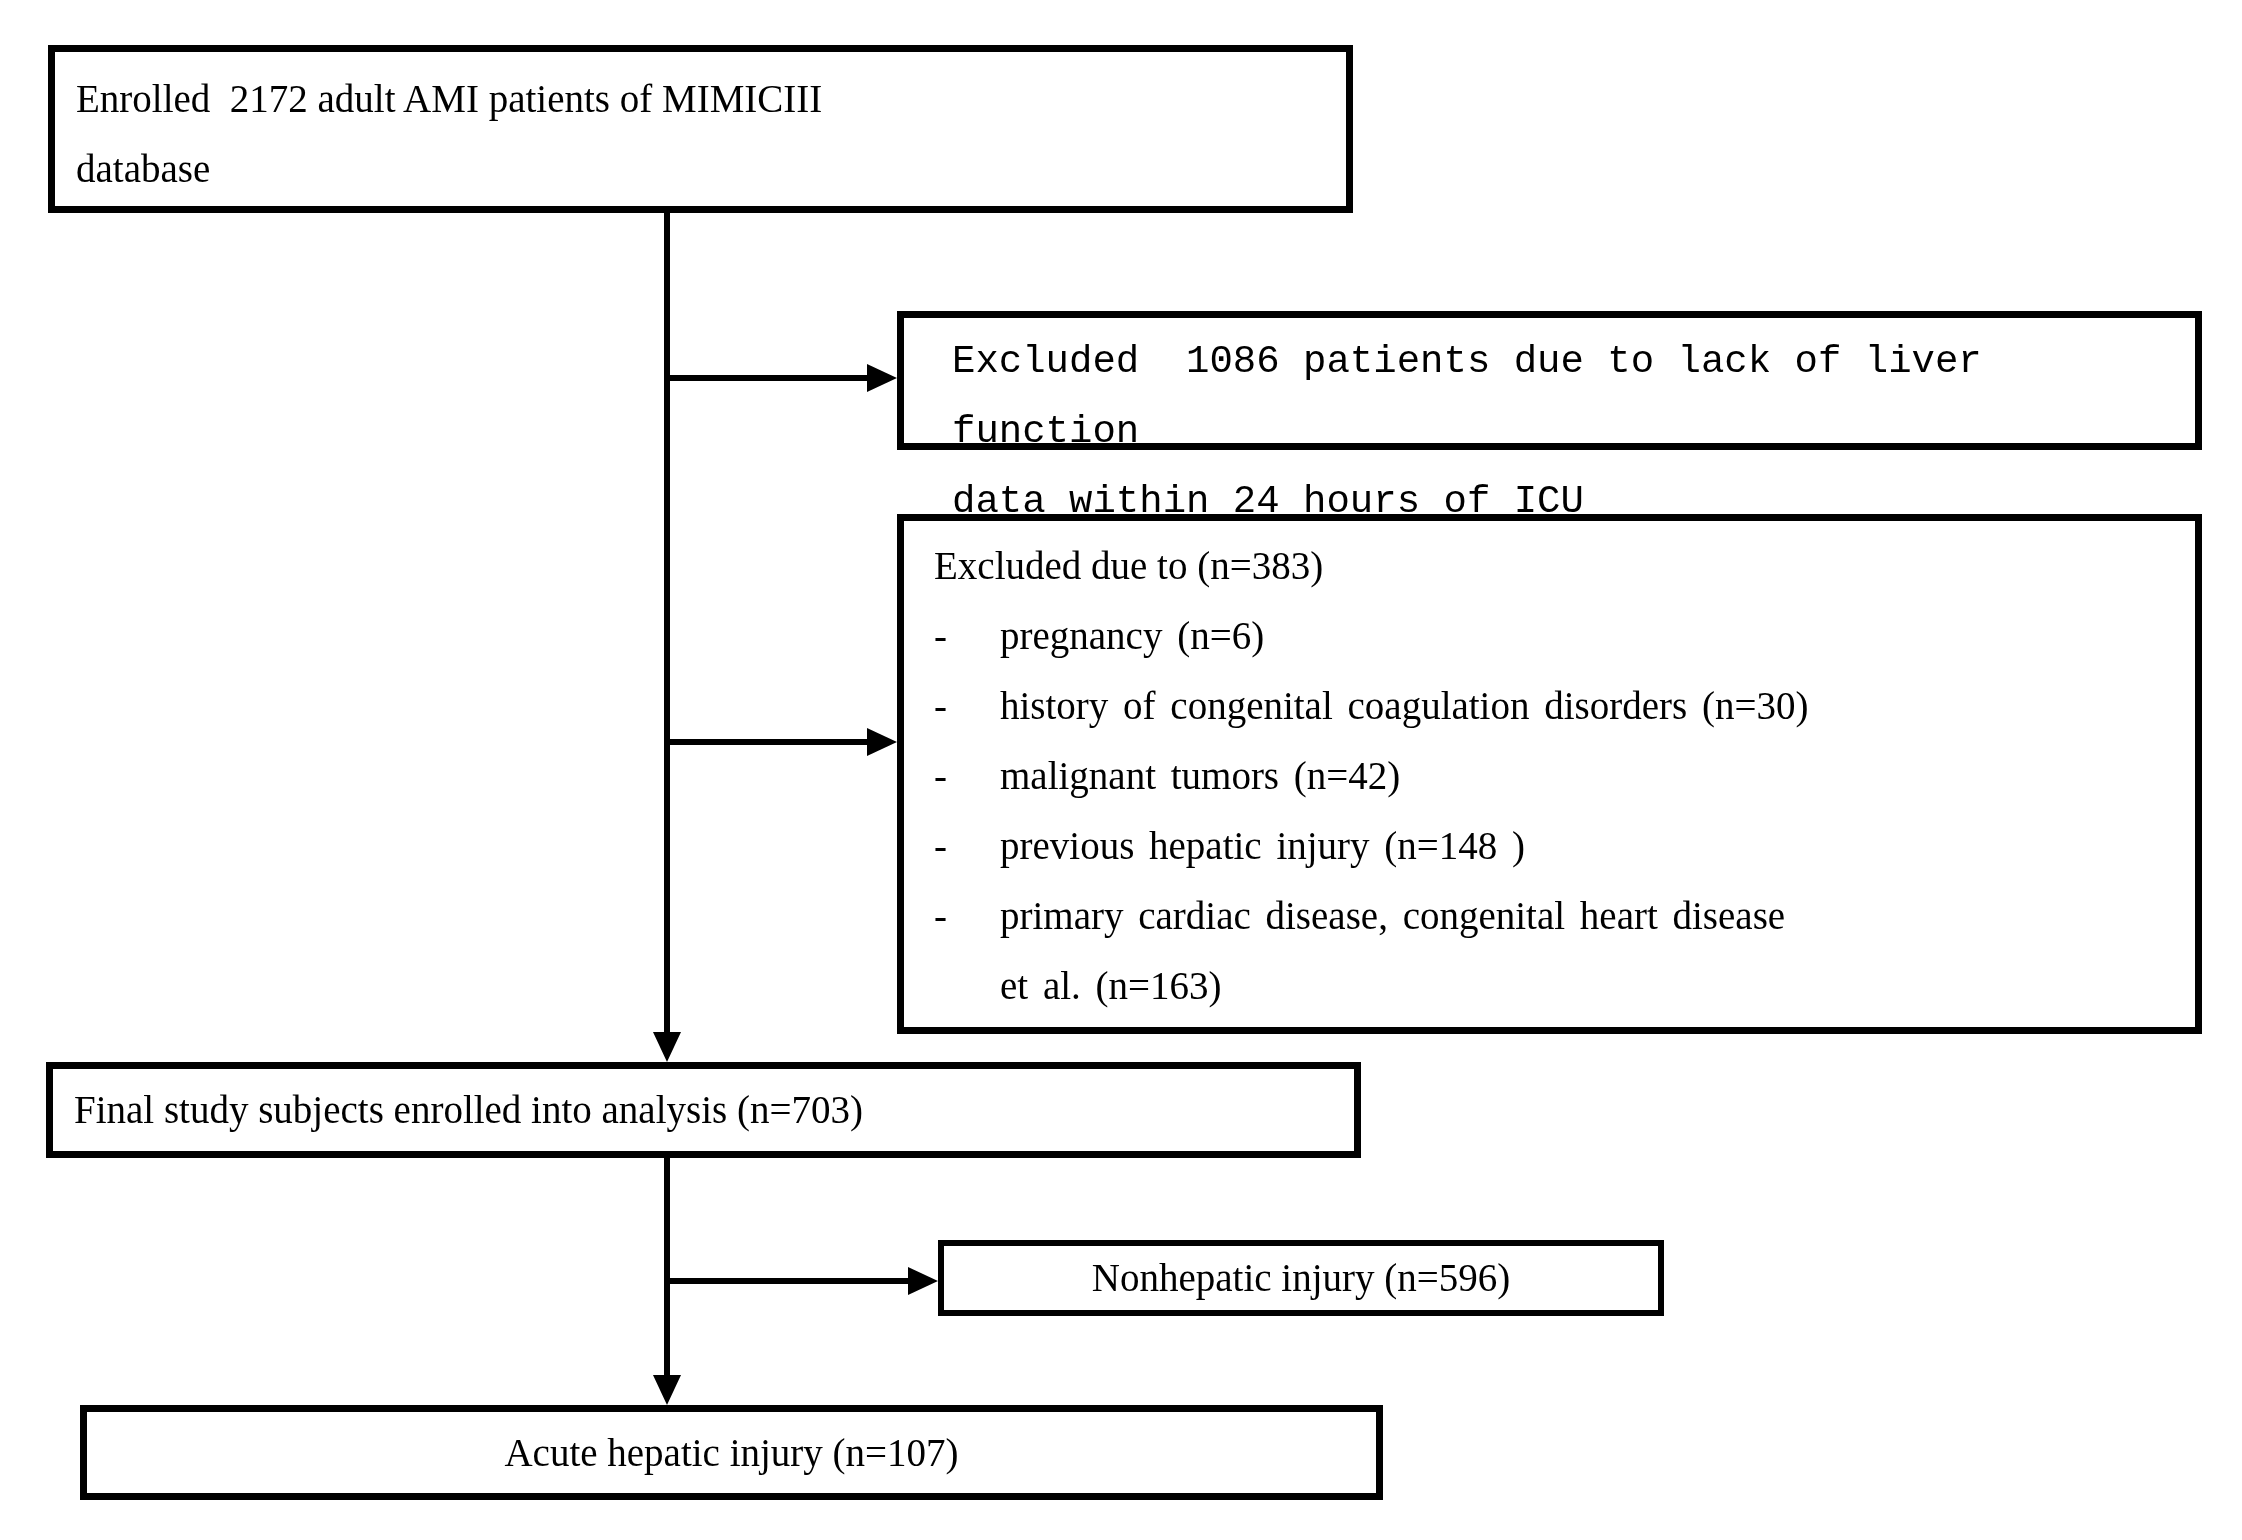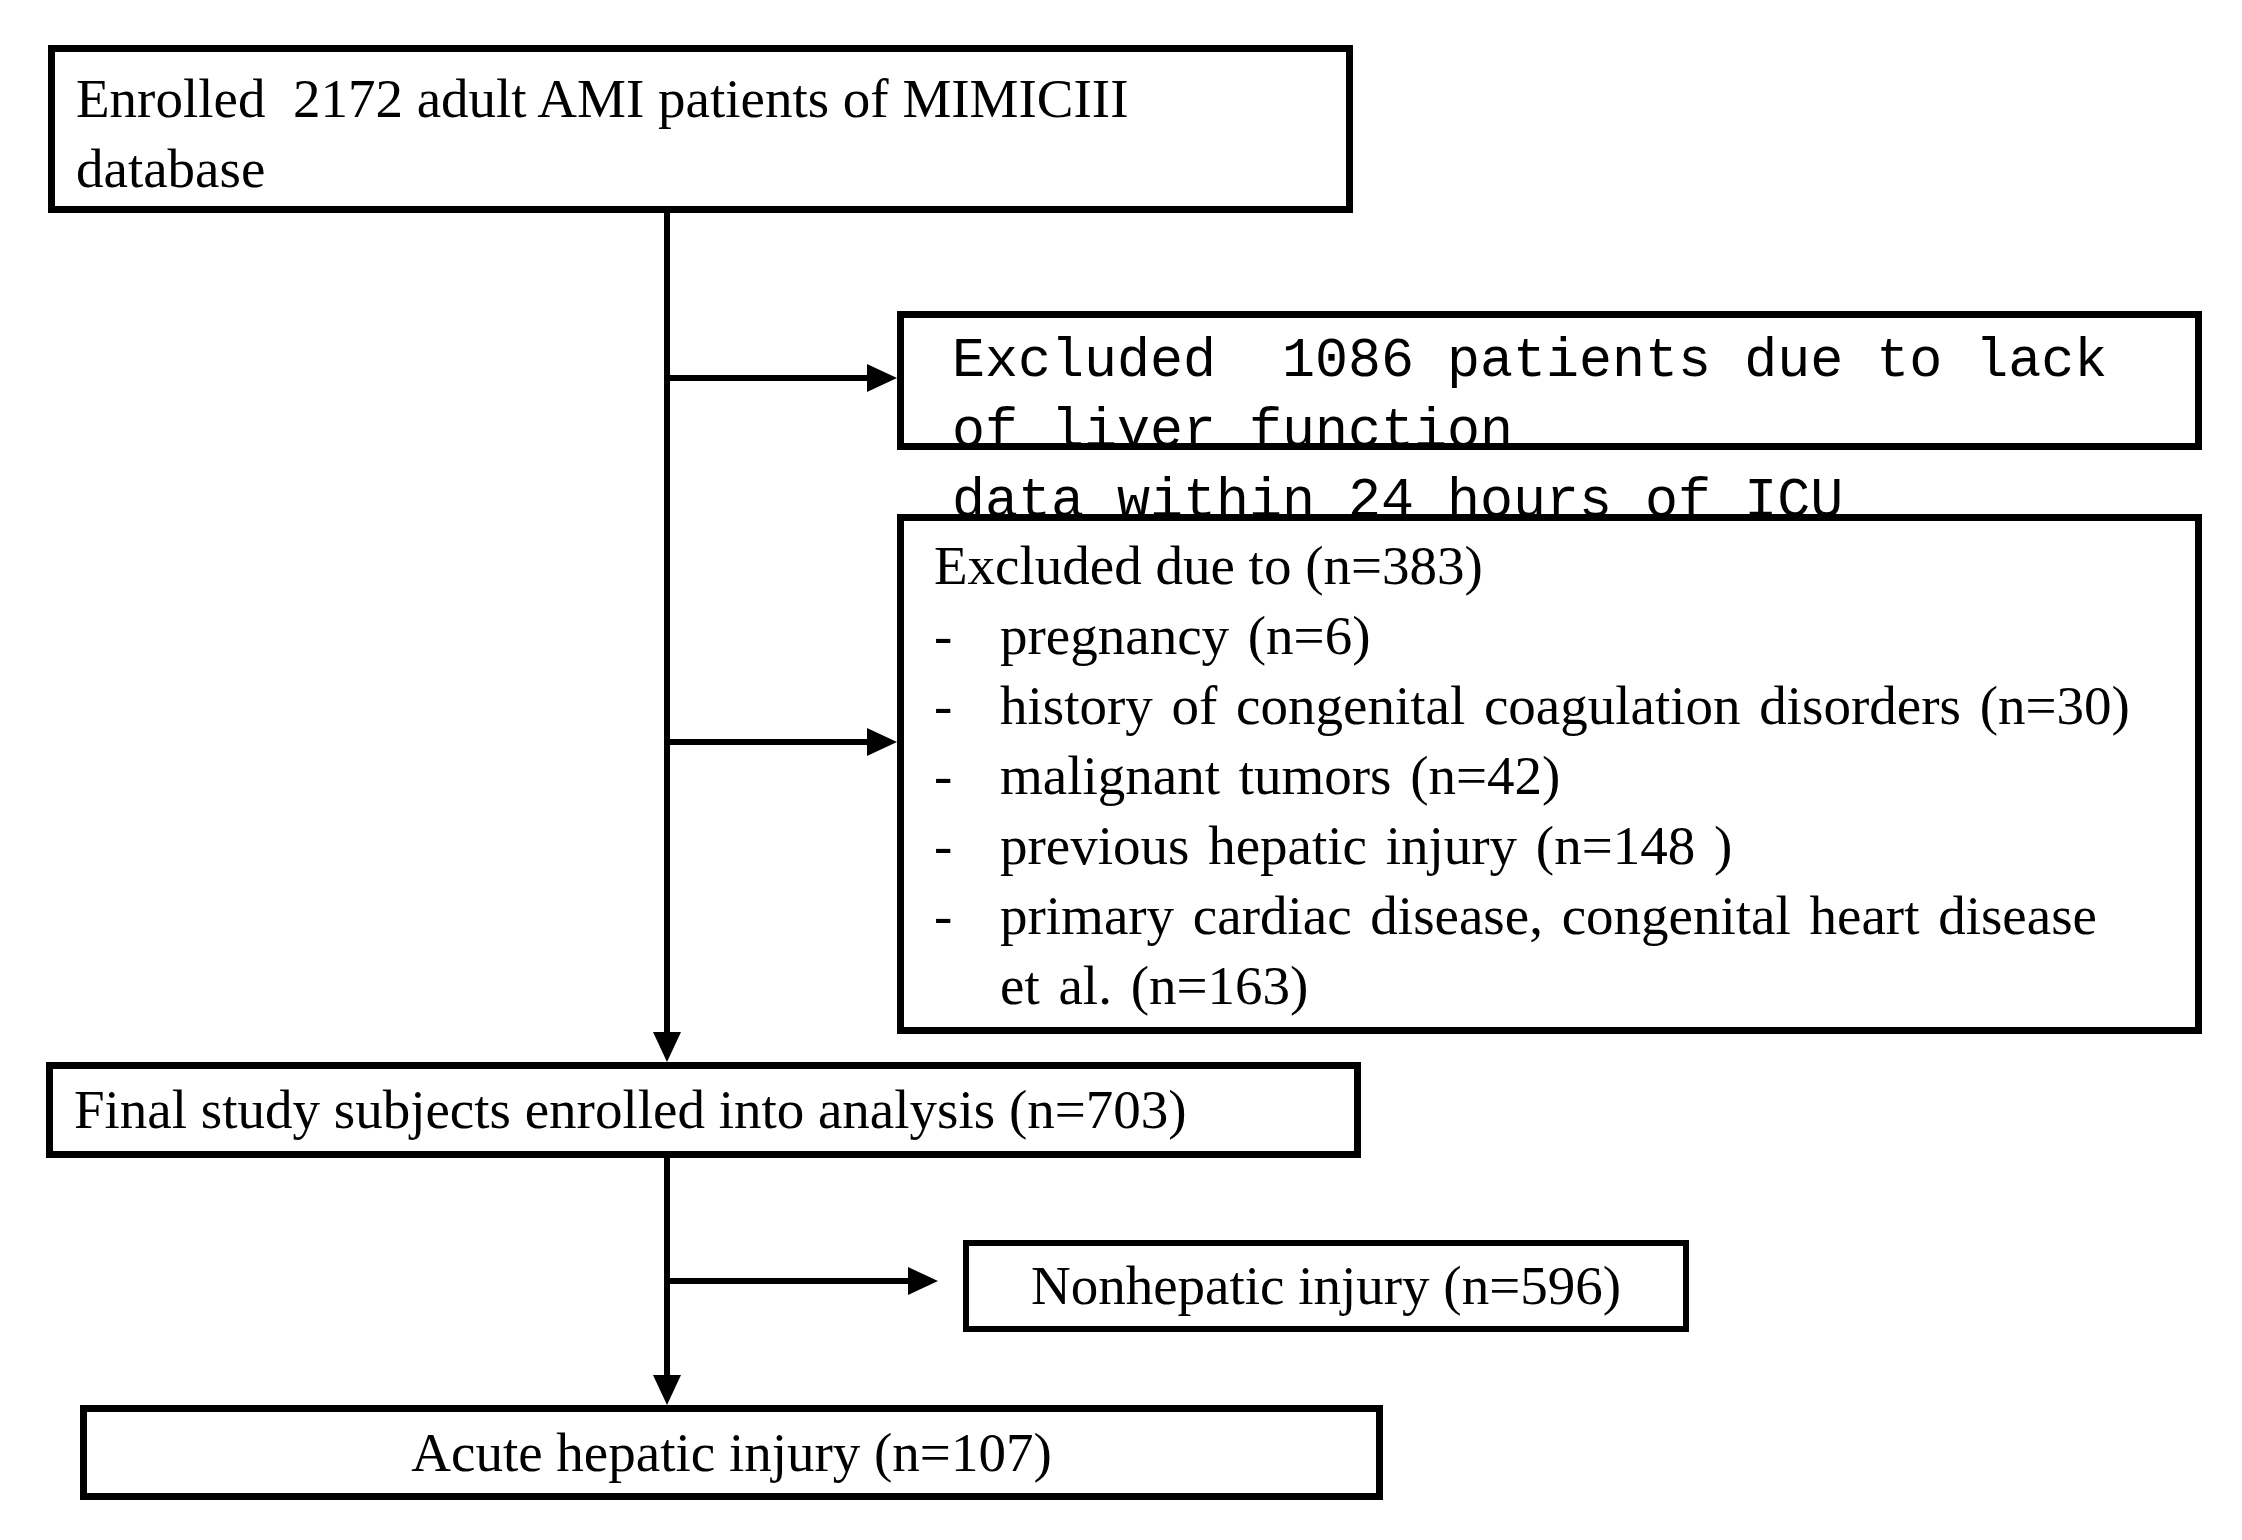--- a/index.html
+++ b/index.html
@@ -3,38 +3,38 @@
 <meta charset="utf-8">
 <style>
   html, body { margin: 0; padding: 0; background: #ffffff; }
   .page {
     position: relative;
     width: 2242px;
     height: 1540px;
     background: #ffffff;
     font-family: "Liberation Serif", "DejaVu Serif", serif;
     color: #000000;
-    font-size: 55px;
+    font-size: 39px;
     line-height: 70px;
     overflow: hidden;
   }
   .box {
     position: absolute;
     border: 7px solid #000000;
     background: #ffffff;
     box-sizing: border-box;
   }
   .pre { white-space: pre-wrap; }
 
   
   .b-enrolled { left: 48px;  top: 45px;   width: 1305px; height: 168px; padding: 12px 18px 0 21px; }
   .b-excl1    { left: 897px; top: 311px;  width: 1305px; height: 139px; padding: 9px 18px 0 48px; font-family: Liberation Mono, monospace; }
   .b-excl2    { left: 897px; top: 514px;  width: 1305px; height: 520px; padding: 10px 16px 0 30px; }
   .b-final    { left: 46px;  top: 1062px; width: 1315px; height: 96px;  display: flex; align-items: center; padding: 0 14px 0 21px; }
-  .b-nonhep   { left: 938px; top: 1240px; width: 726px;  height: 92px;  border-width: 6px; display: flex; align-items: center; justify-content: center; margin-left: 25px; }
+  .b-nonhep   { left: 938px; top: 1240px; width: 726px;  height: 76px;  border-width: 6px; display: flex; align-items: center; justify-content: center; }
   .b-acute    { left: 48px;  top: 1405px; width: 1303px; height: 95px;  display: flex; align-items: center; justify-content: center; margin-left: 32px; }
 
   
   .item { display: flex; }
   .item .dash { width: 66px; flex: none; }
   .item .txt  { flex: 1; white-space: pre-wrap; word-spacing: 5px; }
 
   
   .line { position: absolute; background: #000000; }
   .v-main   { left: 664px; top: 212px;  width: 6px;   height: 820px; }

